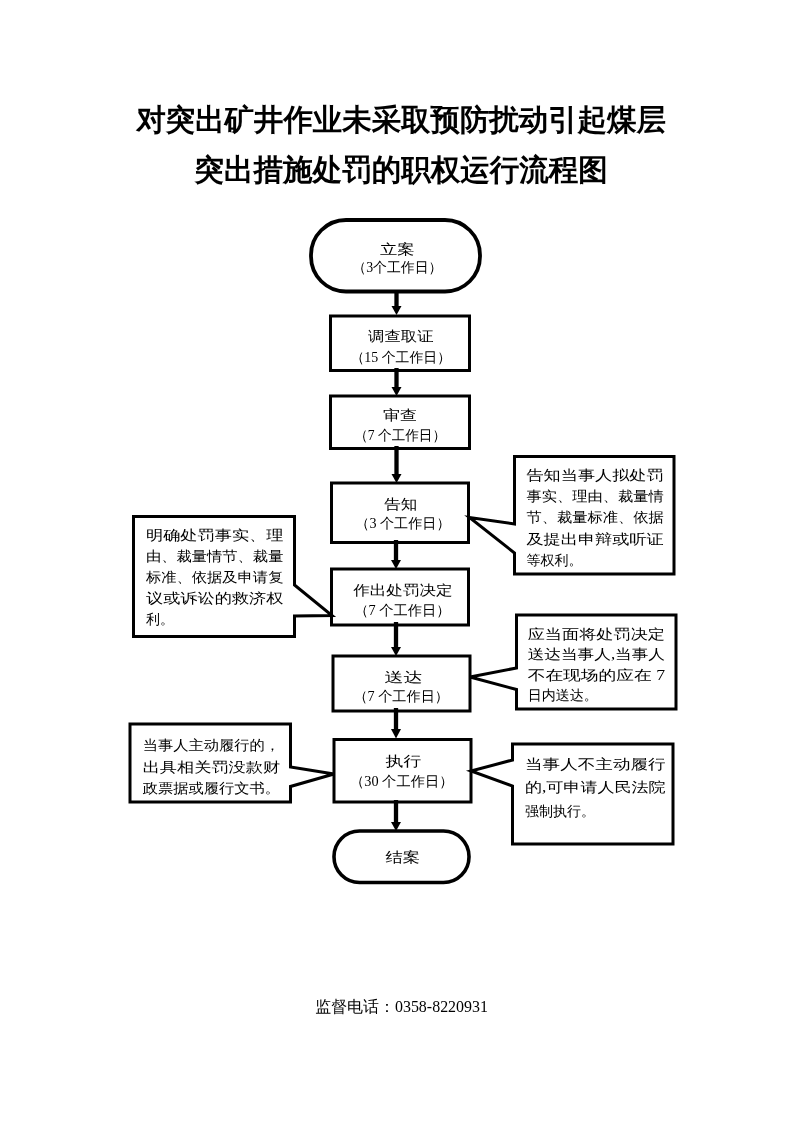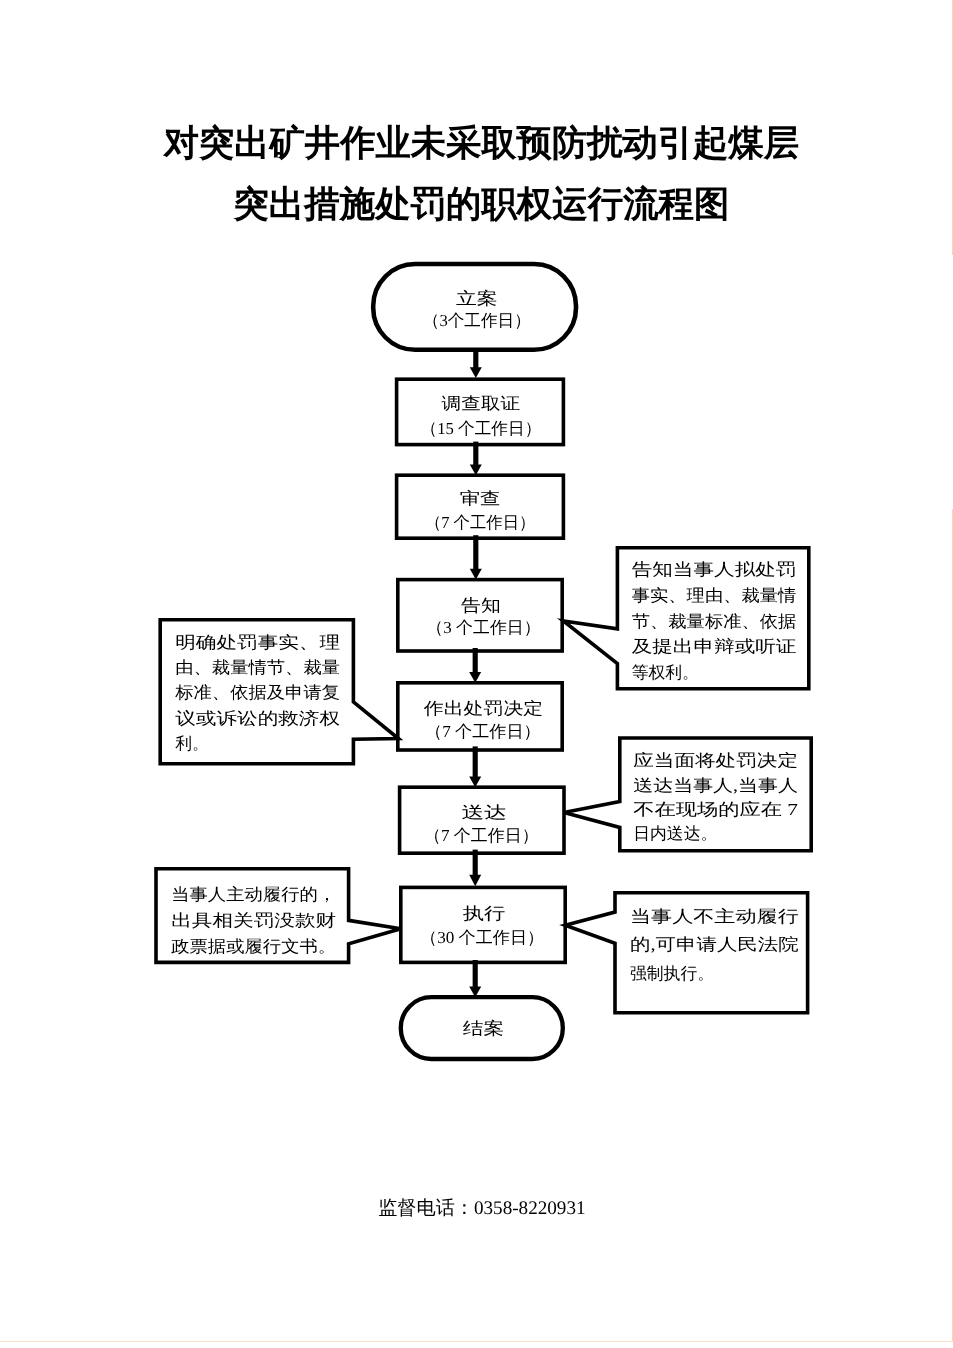--- a/index.html
+++ b/index.html
@@ -1,16 +1,16 @@
 <!DOCTYPE html>
 <html><head>
 <meta charset="utf-8">
 <style>
   html,body{margin:0;padding:0;background:#ffffff;}
-  #page{width:794px;height:1118px;position:relative;background:#f97316;overflow:hidden;}
+  #page{width:794px;height:1118px;position:relative;background:#14b8a6;overflow:hidden;}
   svg{display:block;}
   text{fill:#000;}
   .t{font-family:"Liberation Sans",sans-serif;font-weight:bold;font-size:30px;}
   .b{font-family:"Liberation Serif",serif;font-size:14px;}
   .f{font-family:"Liberation Serif",serif;font-size:16px;}
 </style>
 </head>
 <body>
 <div id="page">
 <svg width="794" height="1123" viewBox="0 0 794 1123">

